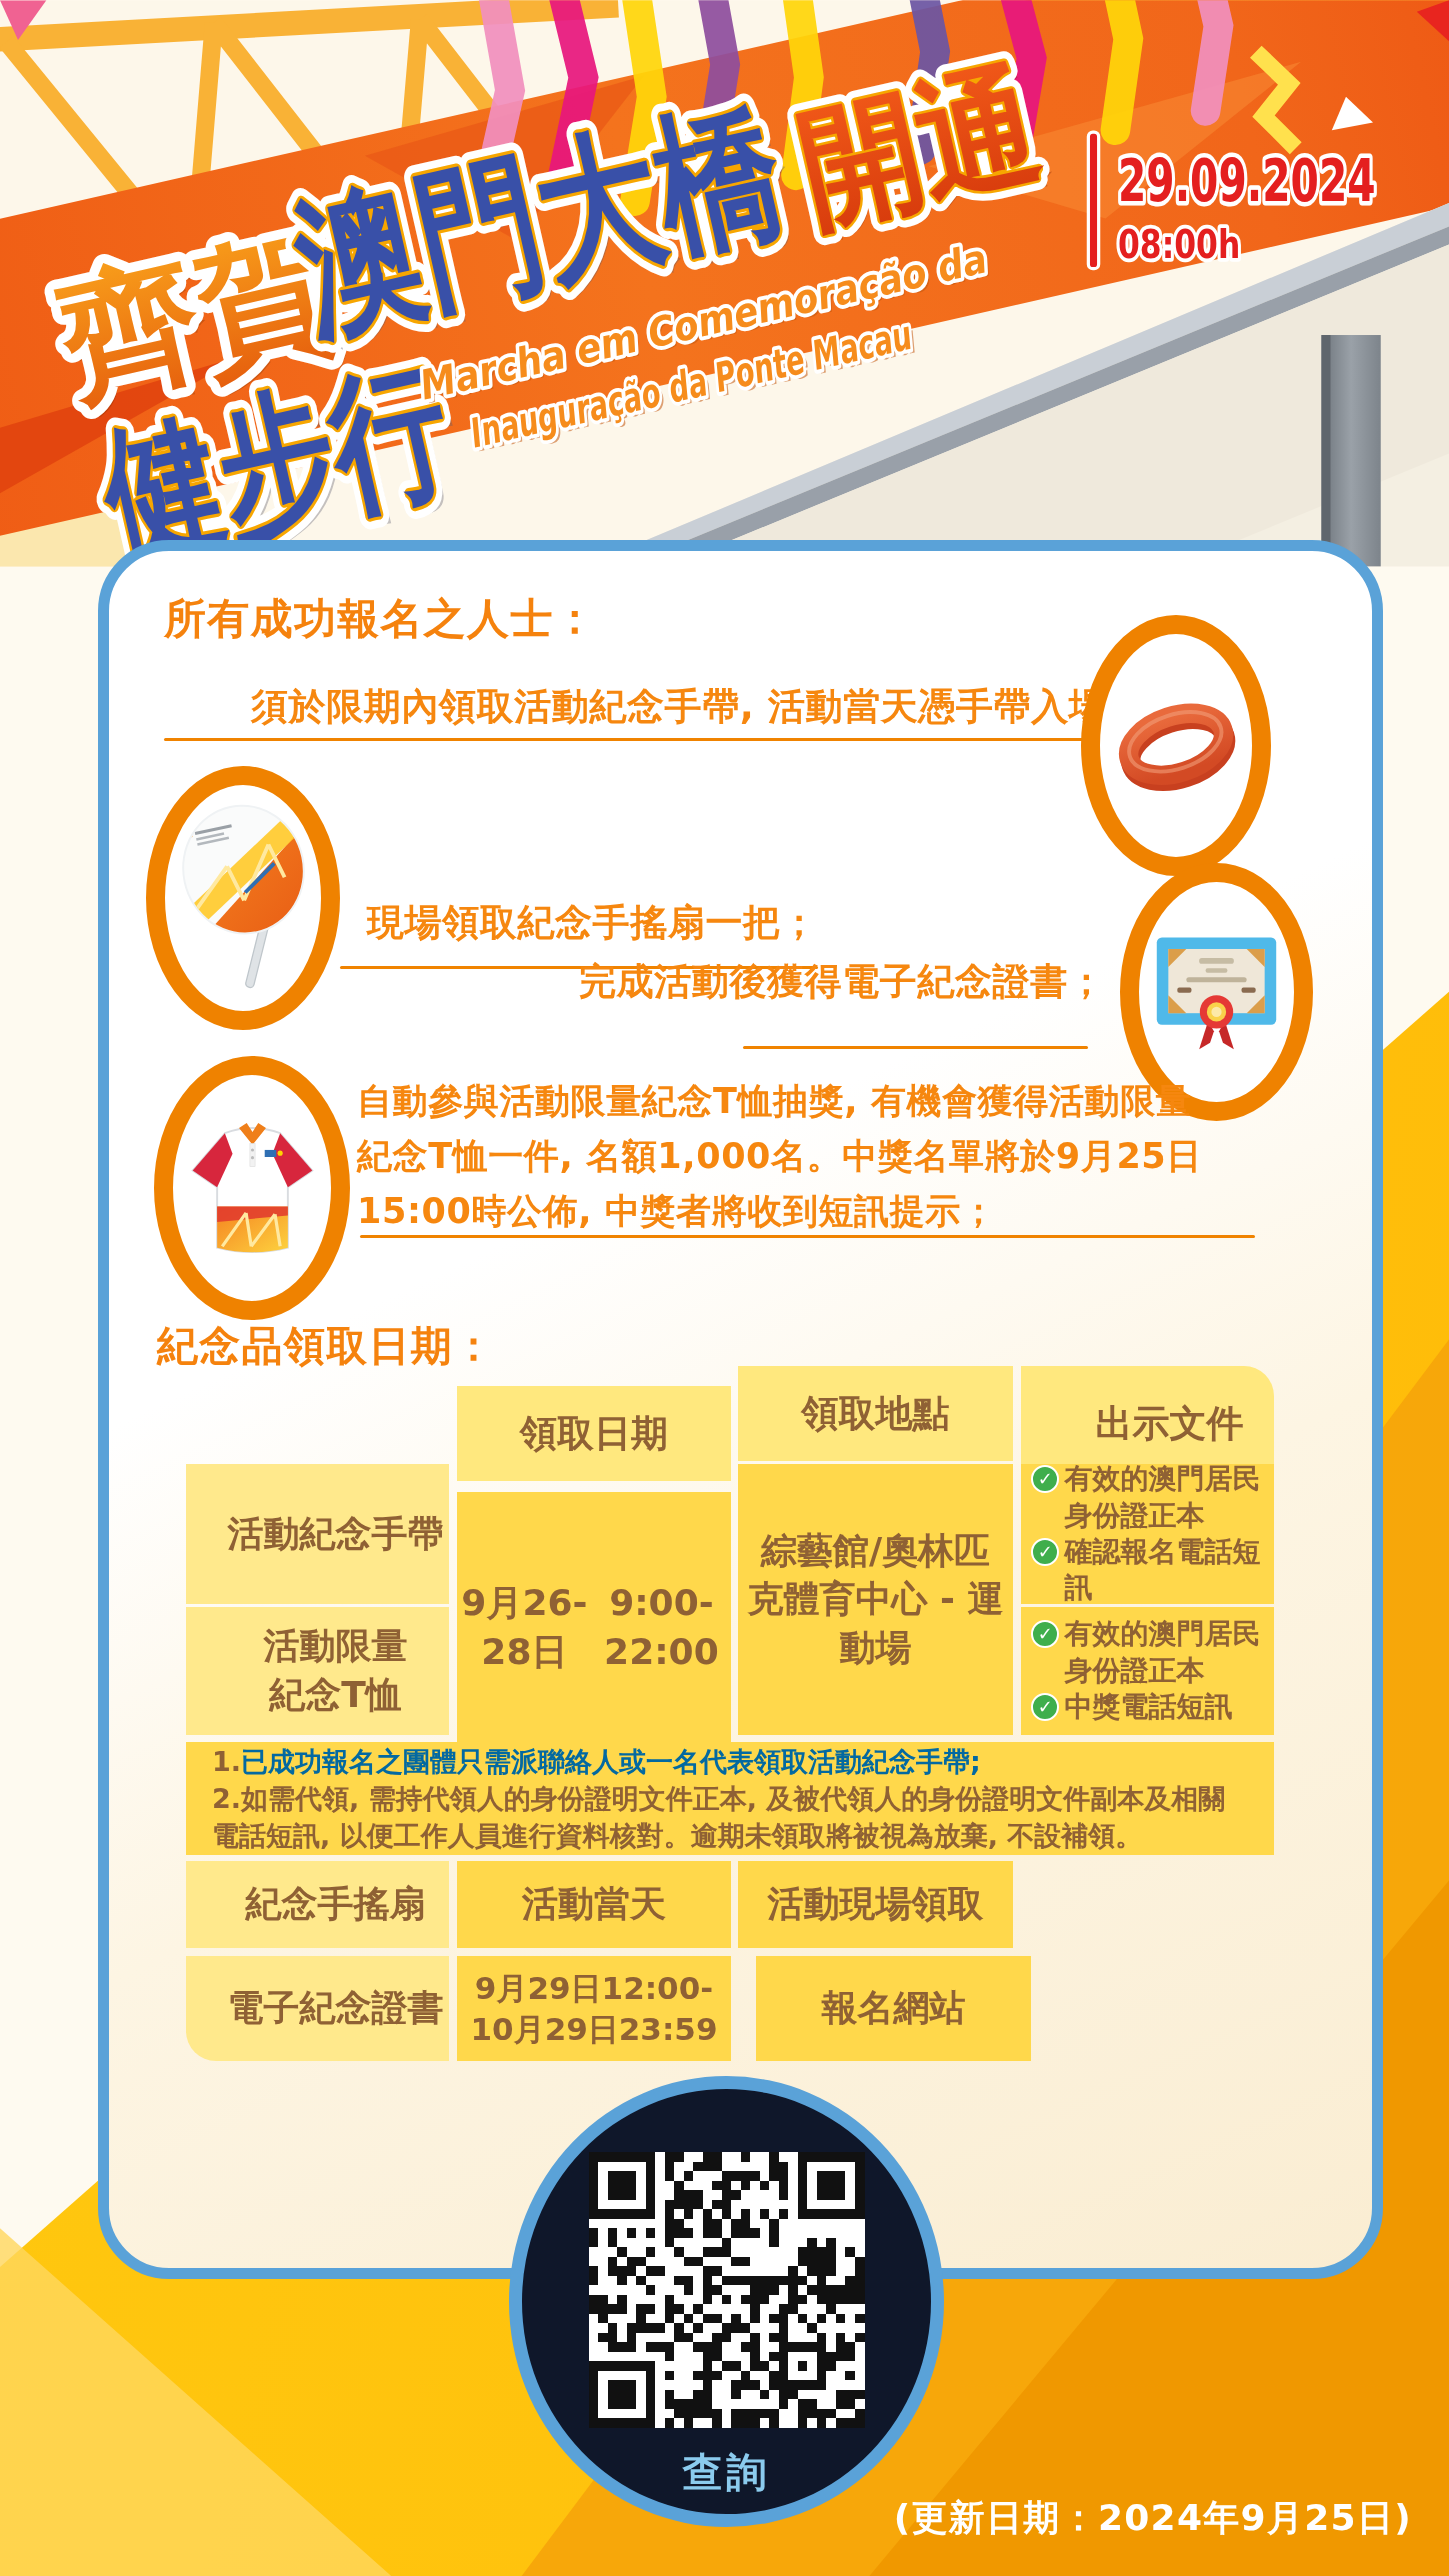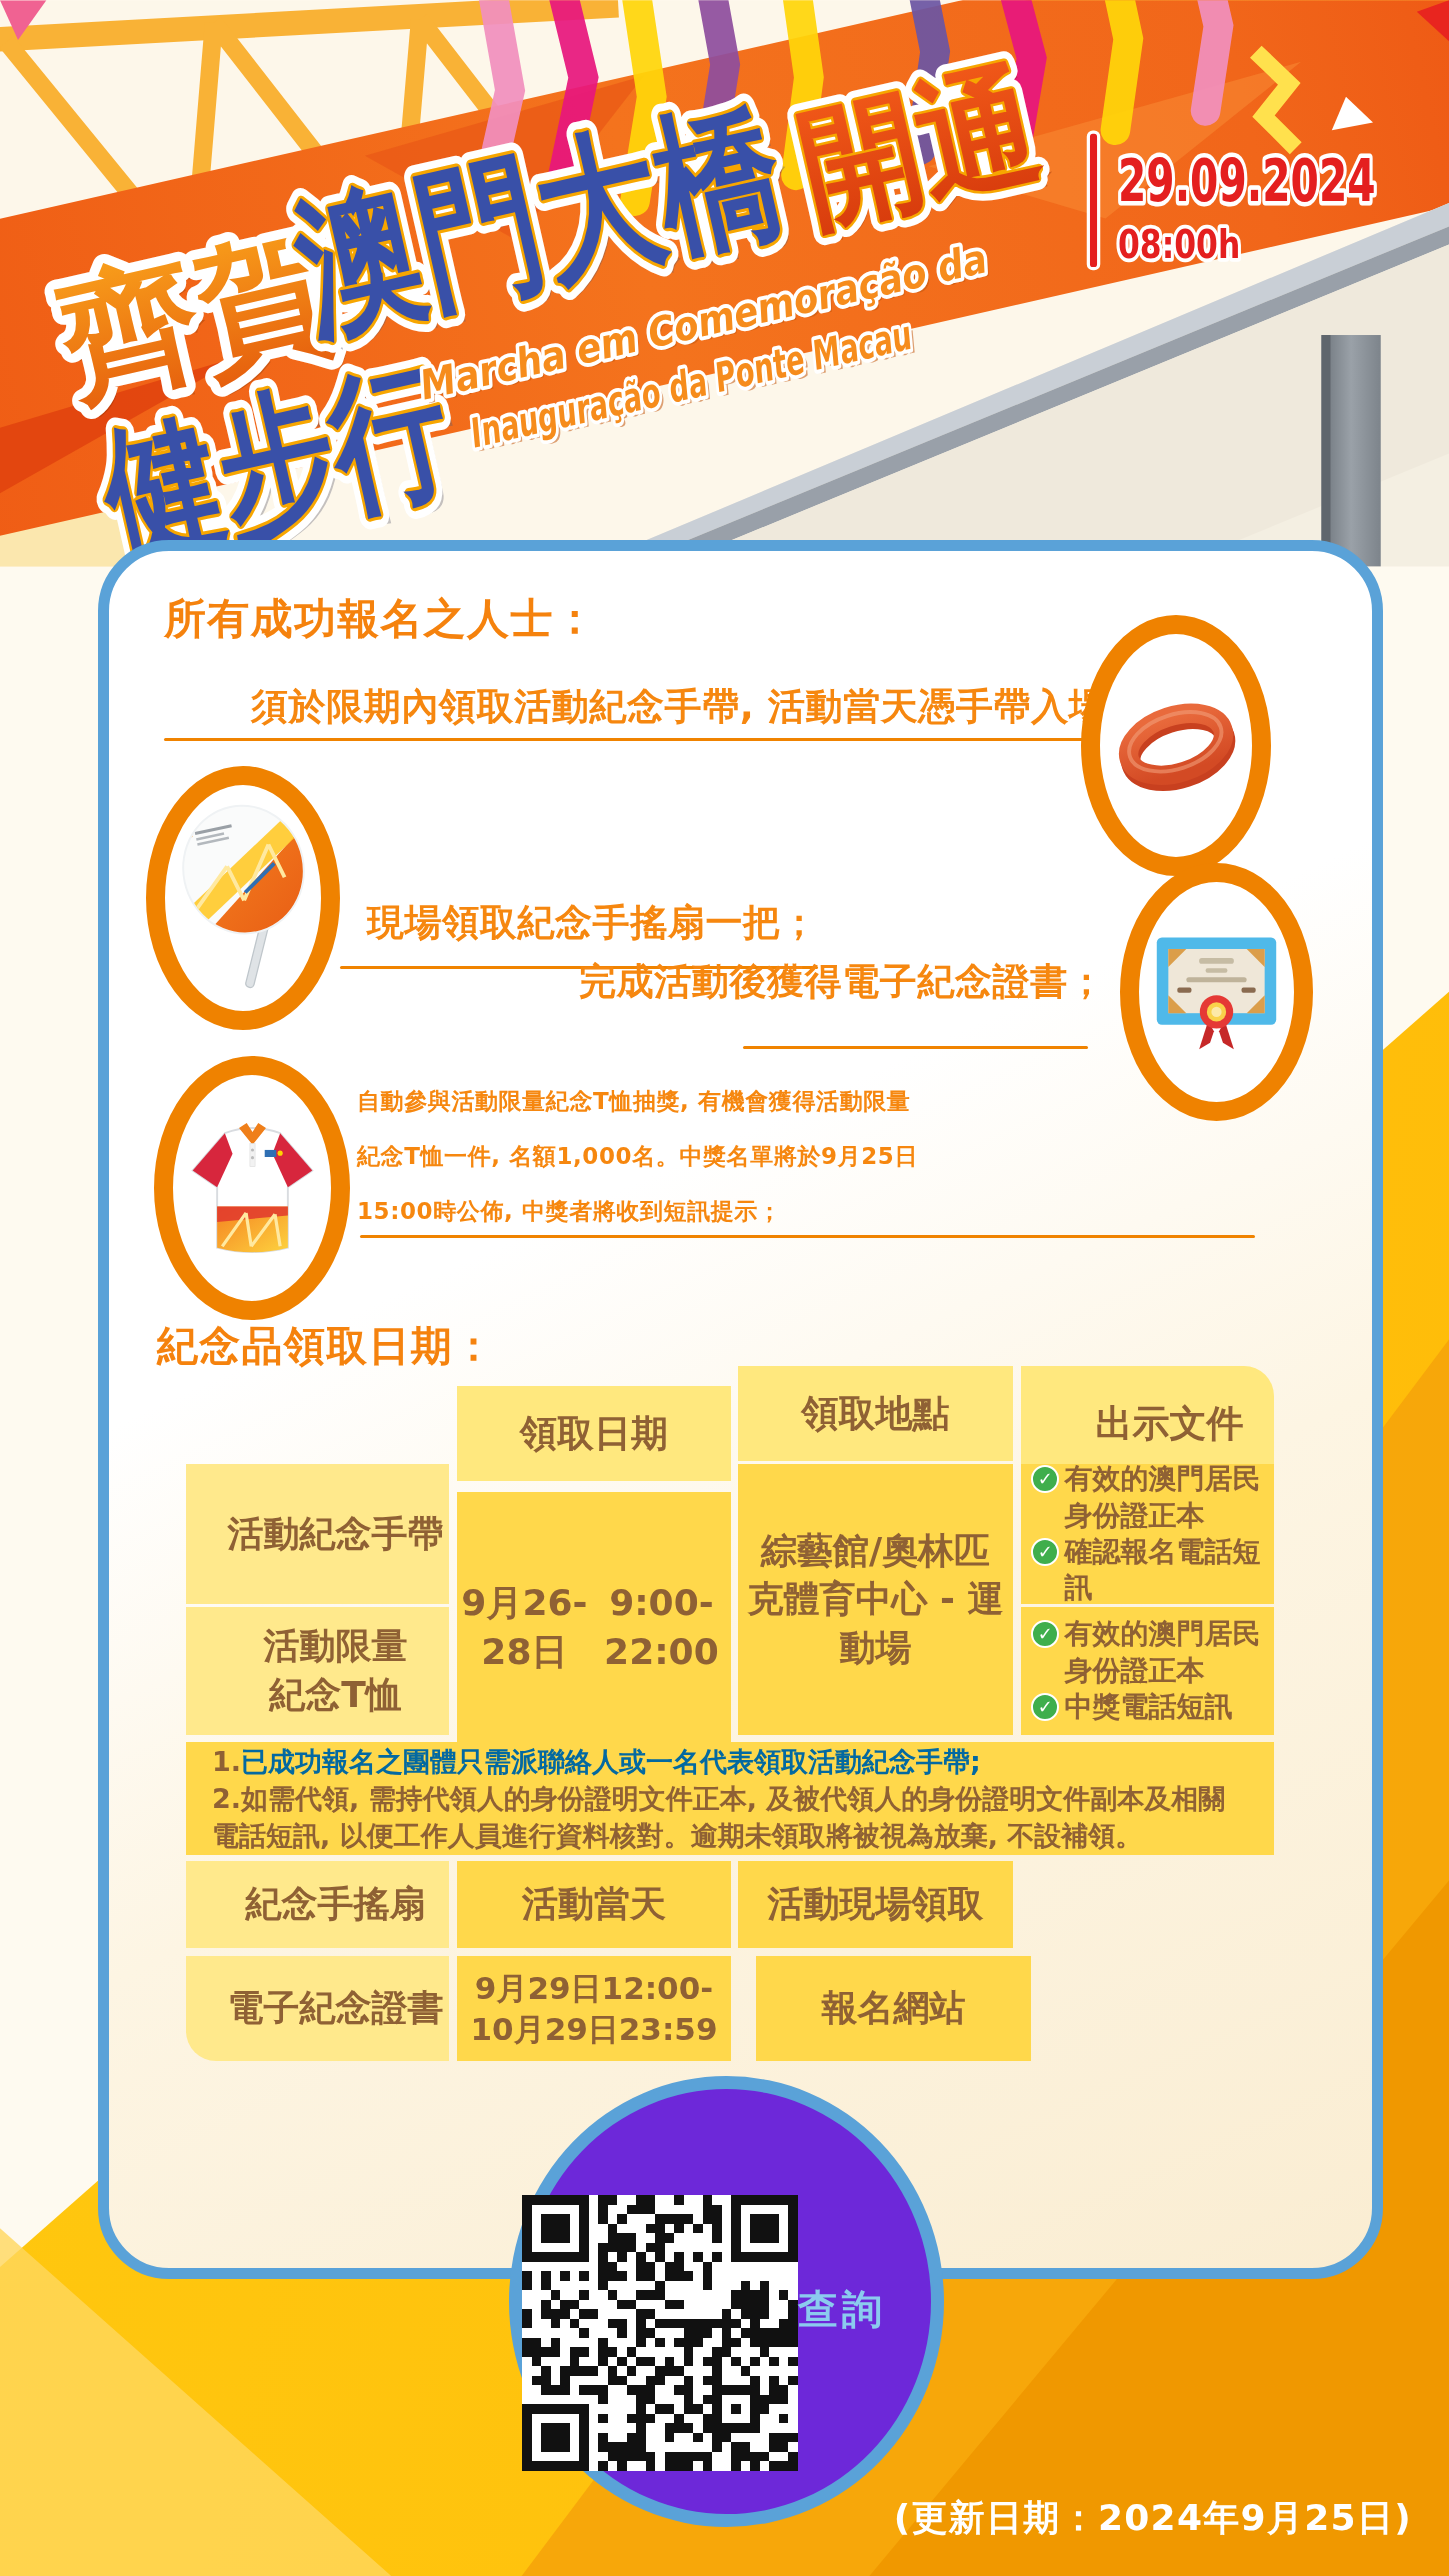--- a/index.html
+++ b/index.html
@@ -24,21 +24,21 @@
     background:linear-gradient(155deg,#FFFFFF 0%,#FFFFFF 38%,#FDF5E3 62%,#FAEDD2 100%);
   }
   .card-inner{position:absolute;inset:0;}
   .abs{position:absolute;}
   .h1{font-size:42px;font-weight:800;color:#F5820D;letter-spacing:1.3px;}
   .h2{font-size:41px;font-weight:800;color:#F5820D;letter-spacing:1.3px;}
   .item-text{font-size:37px;font-weight:800;color:#F6870F;letter-spacing:0.6px;white-space:nowrap;}
   .uline{height:3.2px;background:#F08300;border-radius:1.9px;}
   .oval{border:19.3px solid #EF8200;border-radius:50%;box-sizing:border-box;background:#FFFFFF;
         display:flex;align-items:center;justify-content:center;overflow:hidden;}
-  .para{font-size:23px;font-weight:800;color:#F6870F;line-height:55px;letter-spacing:0.6px;white-space:nowrap;}
+  .para{font-size:35px;font-weight:800;color:#F6870F;line-height:55px;letter-spacing:0.6px;white-space:nowrap;}
   
   .cell{box-sizing:border-box;display:flex;align-items:center;justify-content:center;
         text-align:center;color:#8F6134;font-weight:800;}
   .cell.light{background:#FFE98C;padding-left:36px;}
   .cell.dark{background:#FFD84B;}
   .cell.hdr{font-size:37px;background:#FFE87E;}
   .cell.big{font-size:36px;line-height:1.35;}
   .cell.docs{flex-direction:column;align-items:flex-start;justify-content:center;
         font-size:28px;line-height:1.3;padding:9px 6.4px 9px 10.3px;}
   .doc-line{display:flex;align-items:flex-start;gap:5.2px;text-align:left;}
@@ -47,22 +47,22 @@
          border:2.6px solid #FFFFFF;box-sizing:border-box;color:#fff;font-size:18px;
          line-height:23px;text-align:center;font-weight:700;margin-top:3.9px;}
   .notes{flex-direction:column;align-items:flex-start;justify-content:center;
          font-size:27px;line-height:1.38;padding:6.4px 26px;text-align:left;font-weight:800;}
   .notes .red{color:#0369a1;}
   .corner-tr{border-top-right-radius:30px;}
   .corner-bl{border-bottom-left-radius:30px;}
   
   .qr-badge{
     position:absolute;left:509px;top:2076px;width:435px;height:451px;z-index:3;
-    box-sizing:border-box;border:13px solid #5AA2D8;border-radius:50%;background:#6d28d9;
-    display:flex;flex-direction:row;align-items:center;justify-content:flex-start;
+    box-sizing:border-box;border:13px solid #5AA2D8;border-radius:50%;background:#0f172a;
+    display:flex;flex-direction:column;align-items:center;justify-content:flex-start;
   }
   .qr-box{margin-top:63px;width:276px;height:276px;display:grid;
     grid-template-columns:repeat(29,1fr);grid-template-rows:repeat(29,1fr);background:#FFFFFF;}
   .qr-box .b{background:#111111;}
   .qr-label{margin-top:16.7px;font-size:40px;font-weight:800;color:#8BCBEE;letter-spacing:3.9px;}
   
   .update-date{position:absolute;right:37px;top:2494px;z-index:3;color:#FFFFFF;
     font-size:36px;font-weight:700;letter-spacing:1.3px;}
   
   text{font-family:"DejaVu Sans","Liberation Sans",sans-serif;}

